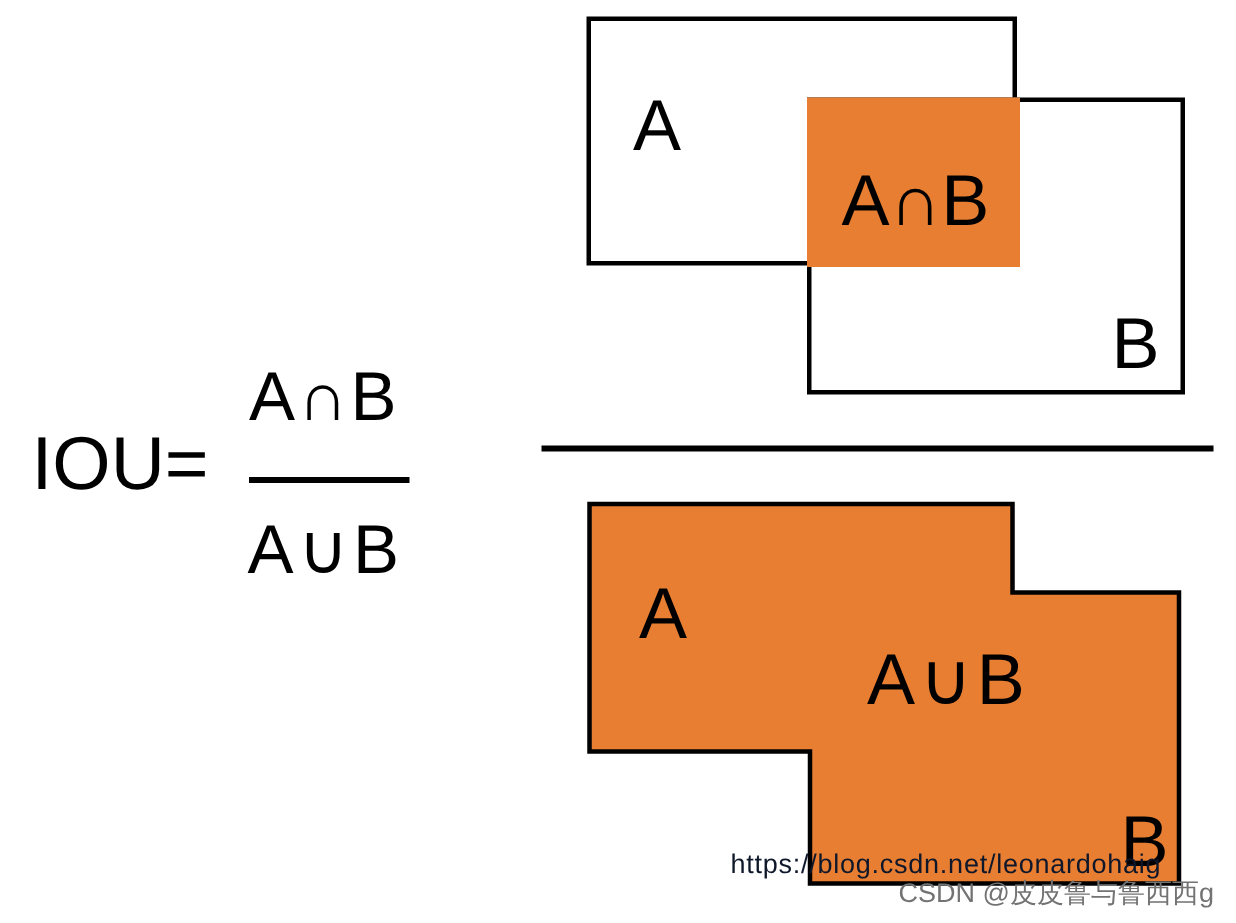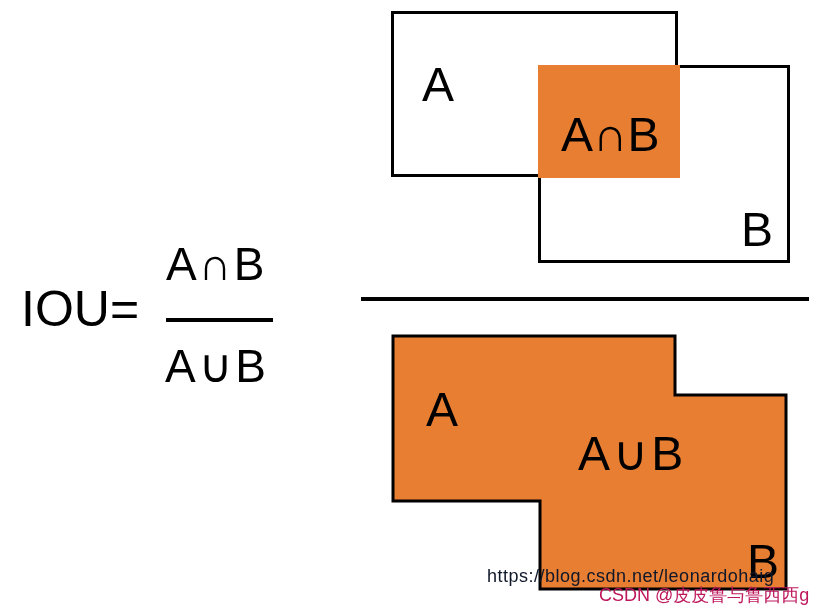--- a/index.html
+++ b/index.html
@@ -121,15 +121,15 @@
   <div class="divider"></div>
 
   <svg class="union-svg" width="400" height="259" viewBox="0 0 400 259">
     <polygon points="3,2 285,2 285,61 396,61 396,255 150,255 150,167 3,167" stroke-width="3" stroke-linejoin="miter" fill="#E87E31" stroke="#000000"></polygon>
   </svg>
   <div class="lbl lbl-bot-a">A</div>
   <div class="lbl lbl-bot-union">A∪B</div>
   <div class="lbl lbl-bot-b">B</div>
 
   <div class="wm wm1" style="color: #0f172a;">https://blog.csdn.net/leonardohaig</div>
-  <div class="wm wm2" style="color: #be185d;">CSDN @皮皮鲁与鲁西西g</div>
+  <div class="wm wm2" style="color: #737373;">CSDN @皮皮鲁与鲁西西g</div>
 
 </div>
 
 </body></html>

